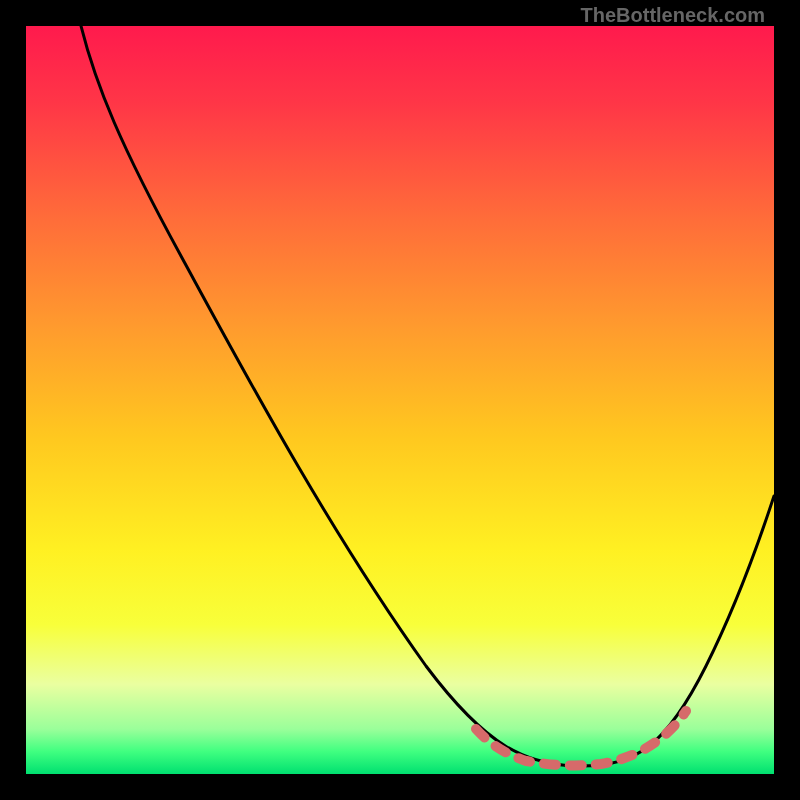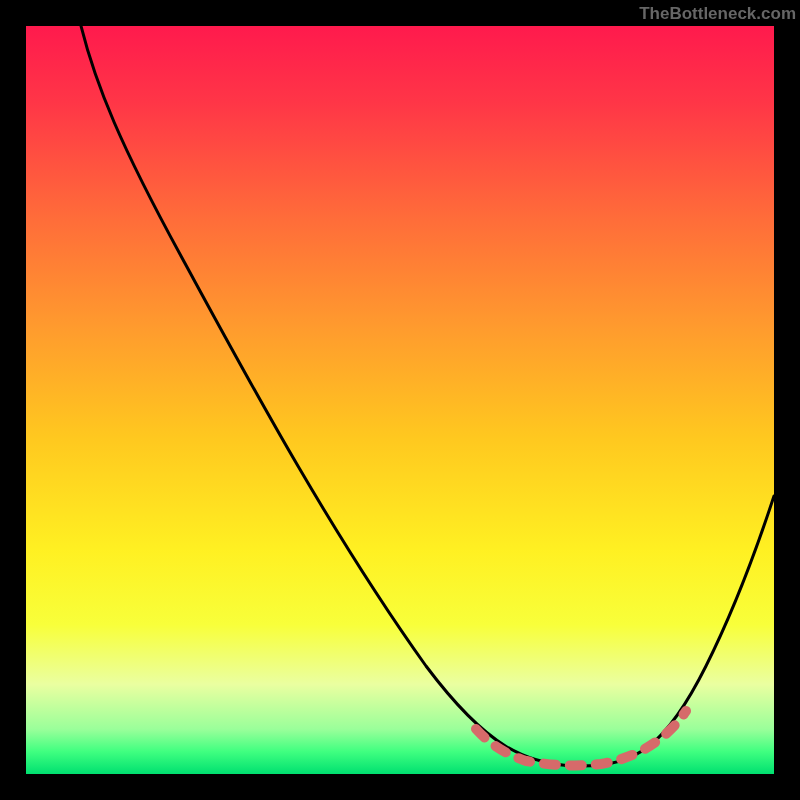--- a/index.html
+++ b/index.html
@@ -1,23 +1,23 @@
 <!DOCTYPE html>
 <html><head>
 <meta charset="utf-8">
 <style>
   * { margin: 0; padding: 0; box-sizing: border-box; }
   html, body { width: 800px; height: 800px; background: #000; overflow: hidden; }
   .container { position: relative; width: 800px; height: 800px; background: #000; }
   .watermark {
     position: absolute;
     top: 4px;
-    right: 4px;
+    right: 35px;
     font-family: Arial, sans-serif;
-    font-size: 17px;
+    font-size: 20px;
     font-weight: bold;
     color: #666;
     z-index: 10;
   }
   .plot-area {
     position: absolute;
     left: 26px;
     top: 26px;
     width: 748px;
     height: 748px;

